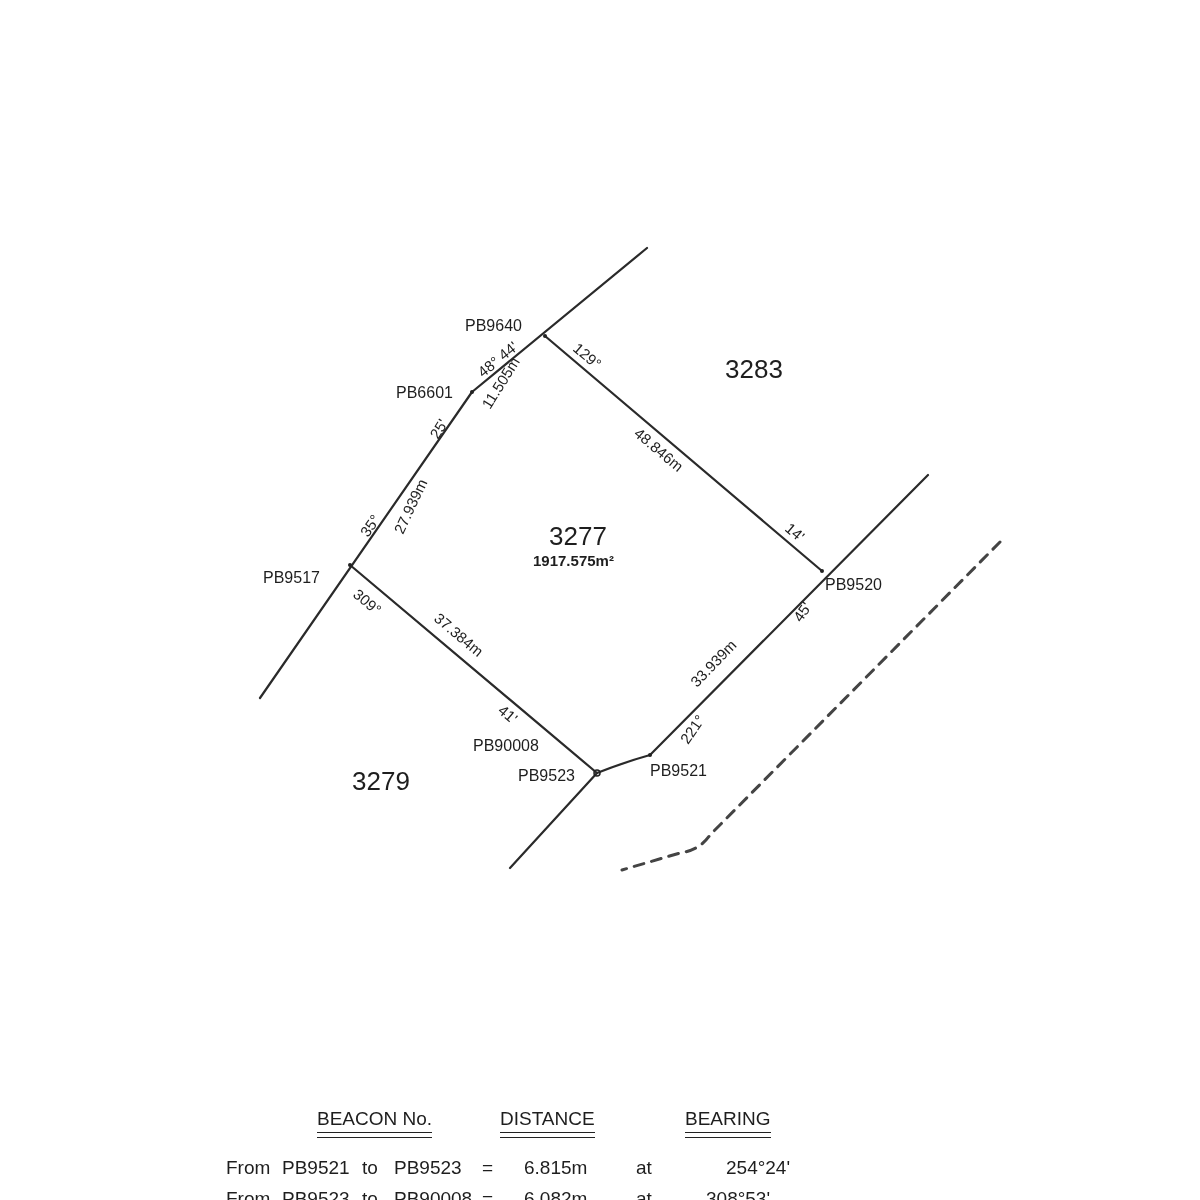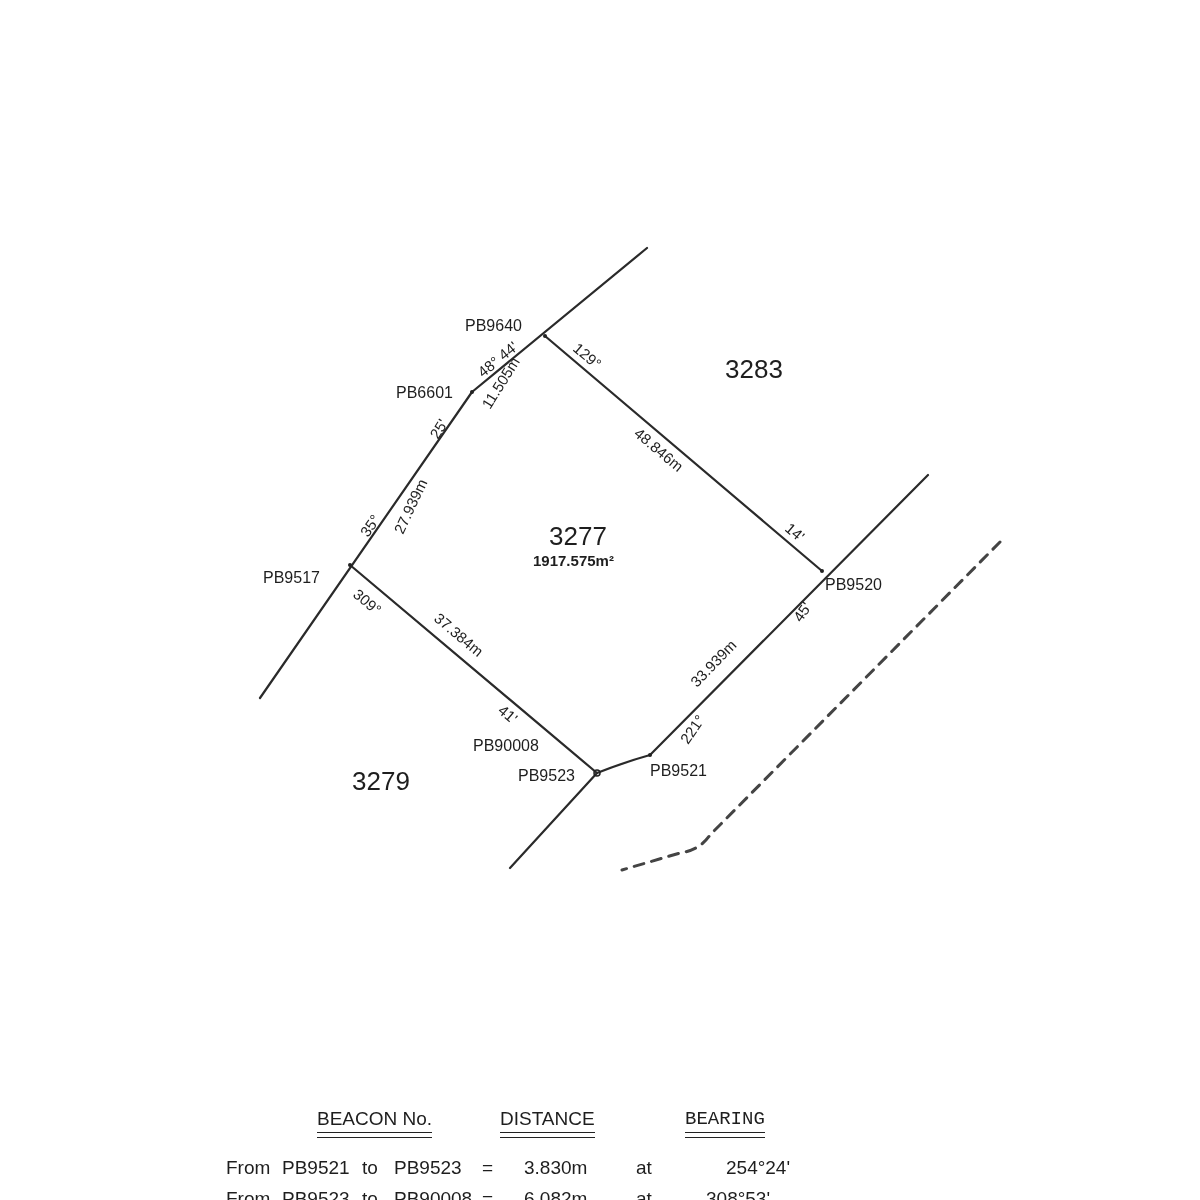--- a/index.html
+++ b/index.html
@@ -76,32 +76,32 @@
 
 <div id="schedule">
   <div class="hdr" style="left:95px;">
     <span>BEACON No.</span>
     <div class="u"></div>
   </div>
   <div class="hdr" style="left:278px;">
     <span>DISTANCE</span>
     <div class="u"></div>
   </div>
-  <div class="hdr" style="left:463px;font-family:Liberation Mono, monospace;">
+  <div class="hdr" style="left:463px;">
     <span>BEARING</span>
     <div class="u"></div>
   </div>
 
   <div class="row" style="top:49px;">
     <span style="left:4px;">From</span>
     <span style="left:60px;">PB9521</span>
     <span style="left:140px;">to</span>
     <span style="left:172px;">PB9523</span>
     <span style="left:260px;">=</span>
-    <span style="left:302px;">3.830m</span>
+    <span style="left:302px;">6.815m</span>
     <span style="left:414px;">at</span>
     <span style="left:484px;margin-left:20px;">254°24'</span>
   </div>
   <div class="row" style="top:80px;">
     <span style="left:4px;">From</span>
     <span style="left:60px;">PB9523</span>
     <span style="left:140px;">to</span>
     <span style="left:172px;">PB90008</span>
     <span style="left:260px;">=</span>
     <span style="left:302px;">6.082m</span>

